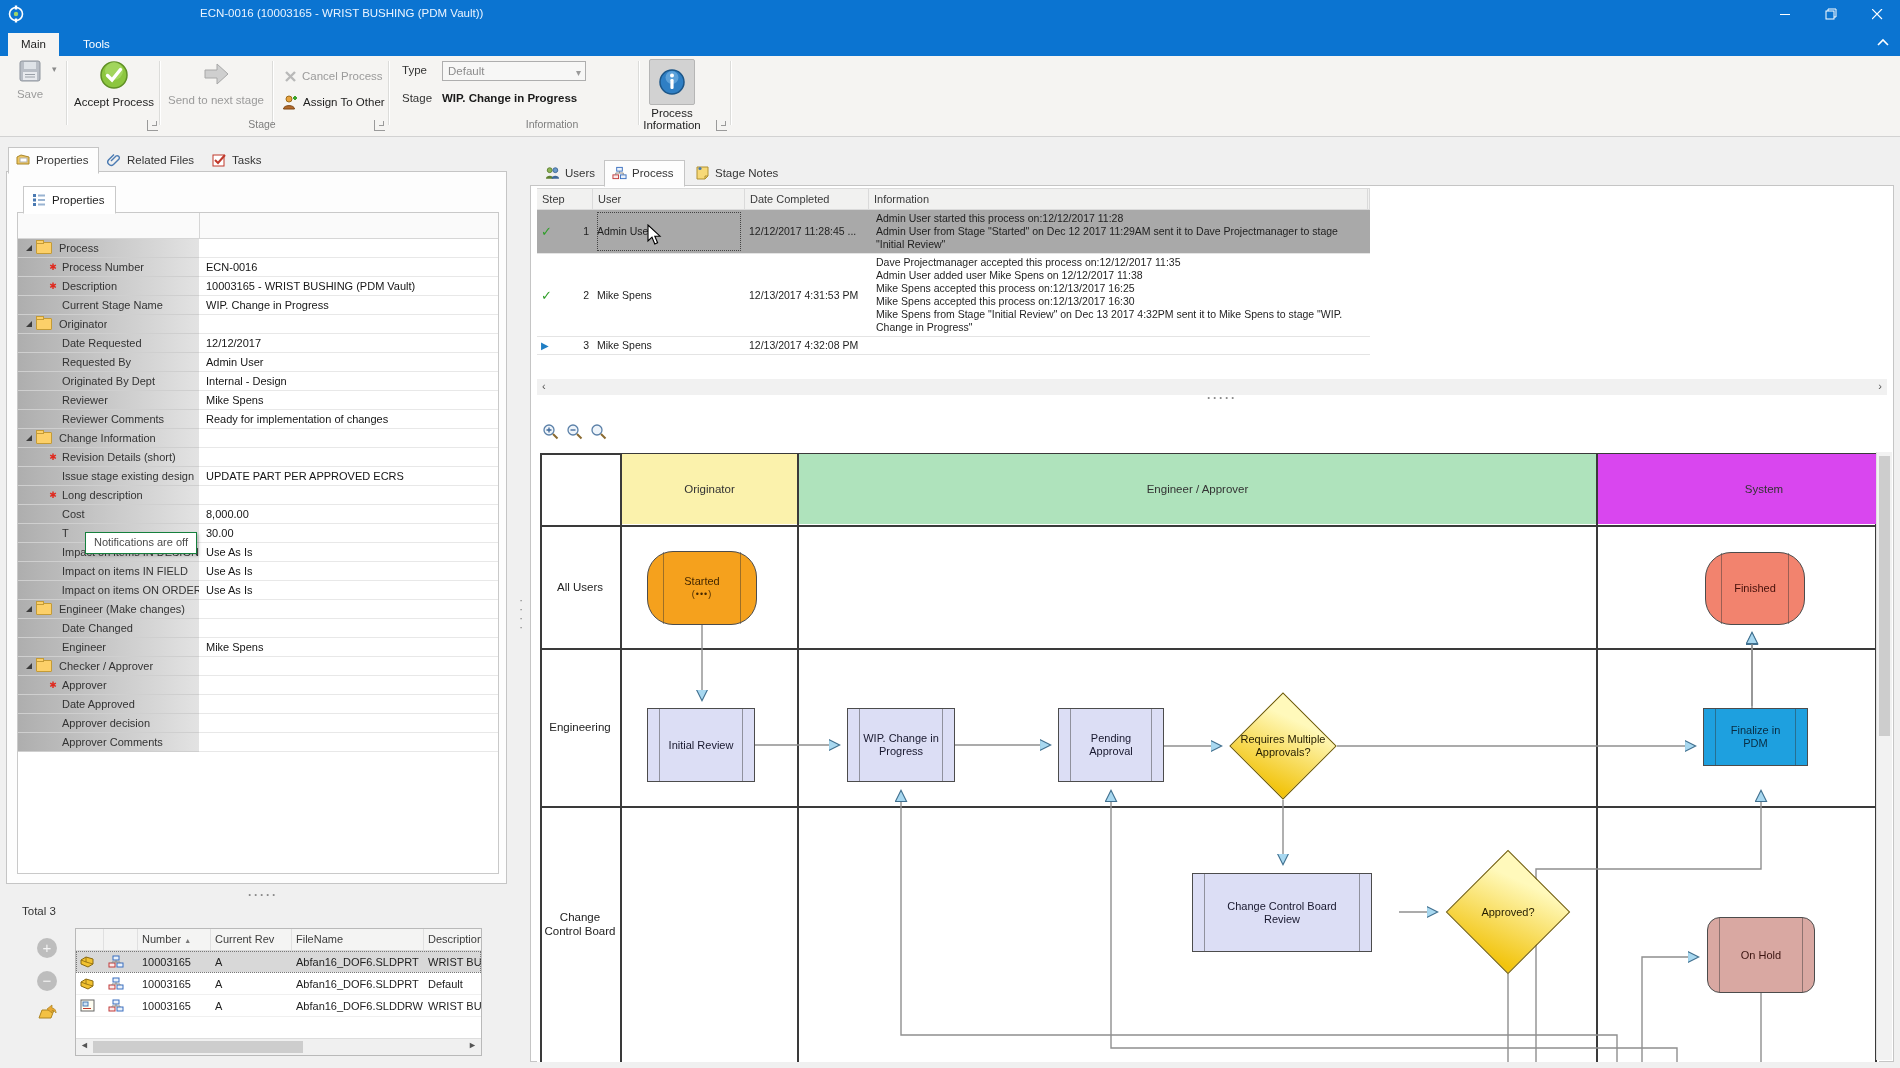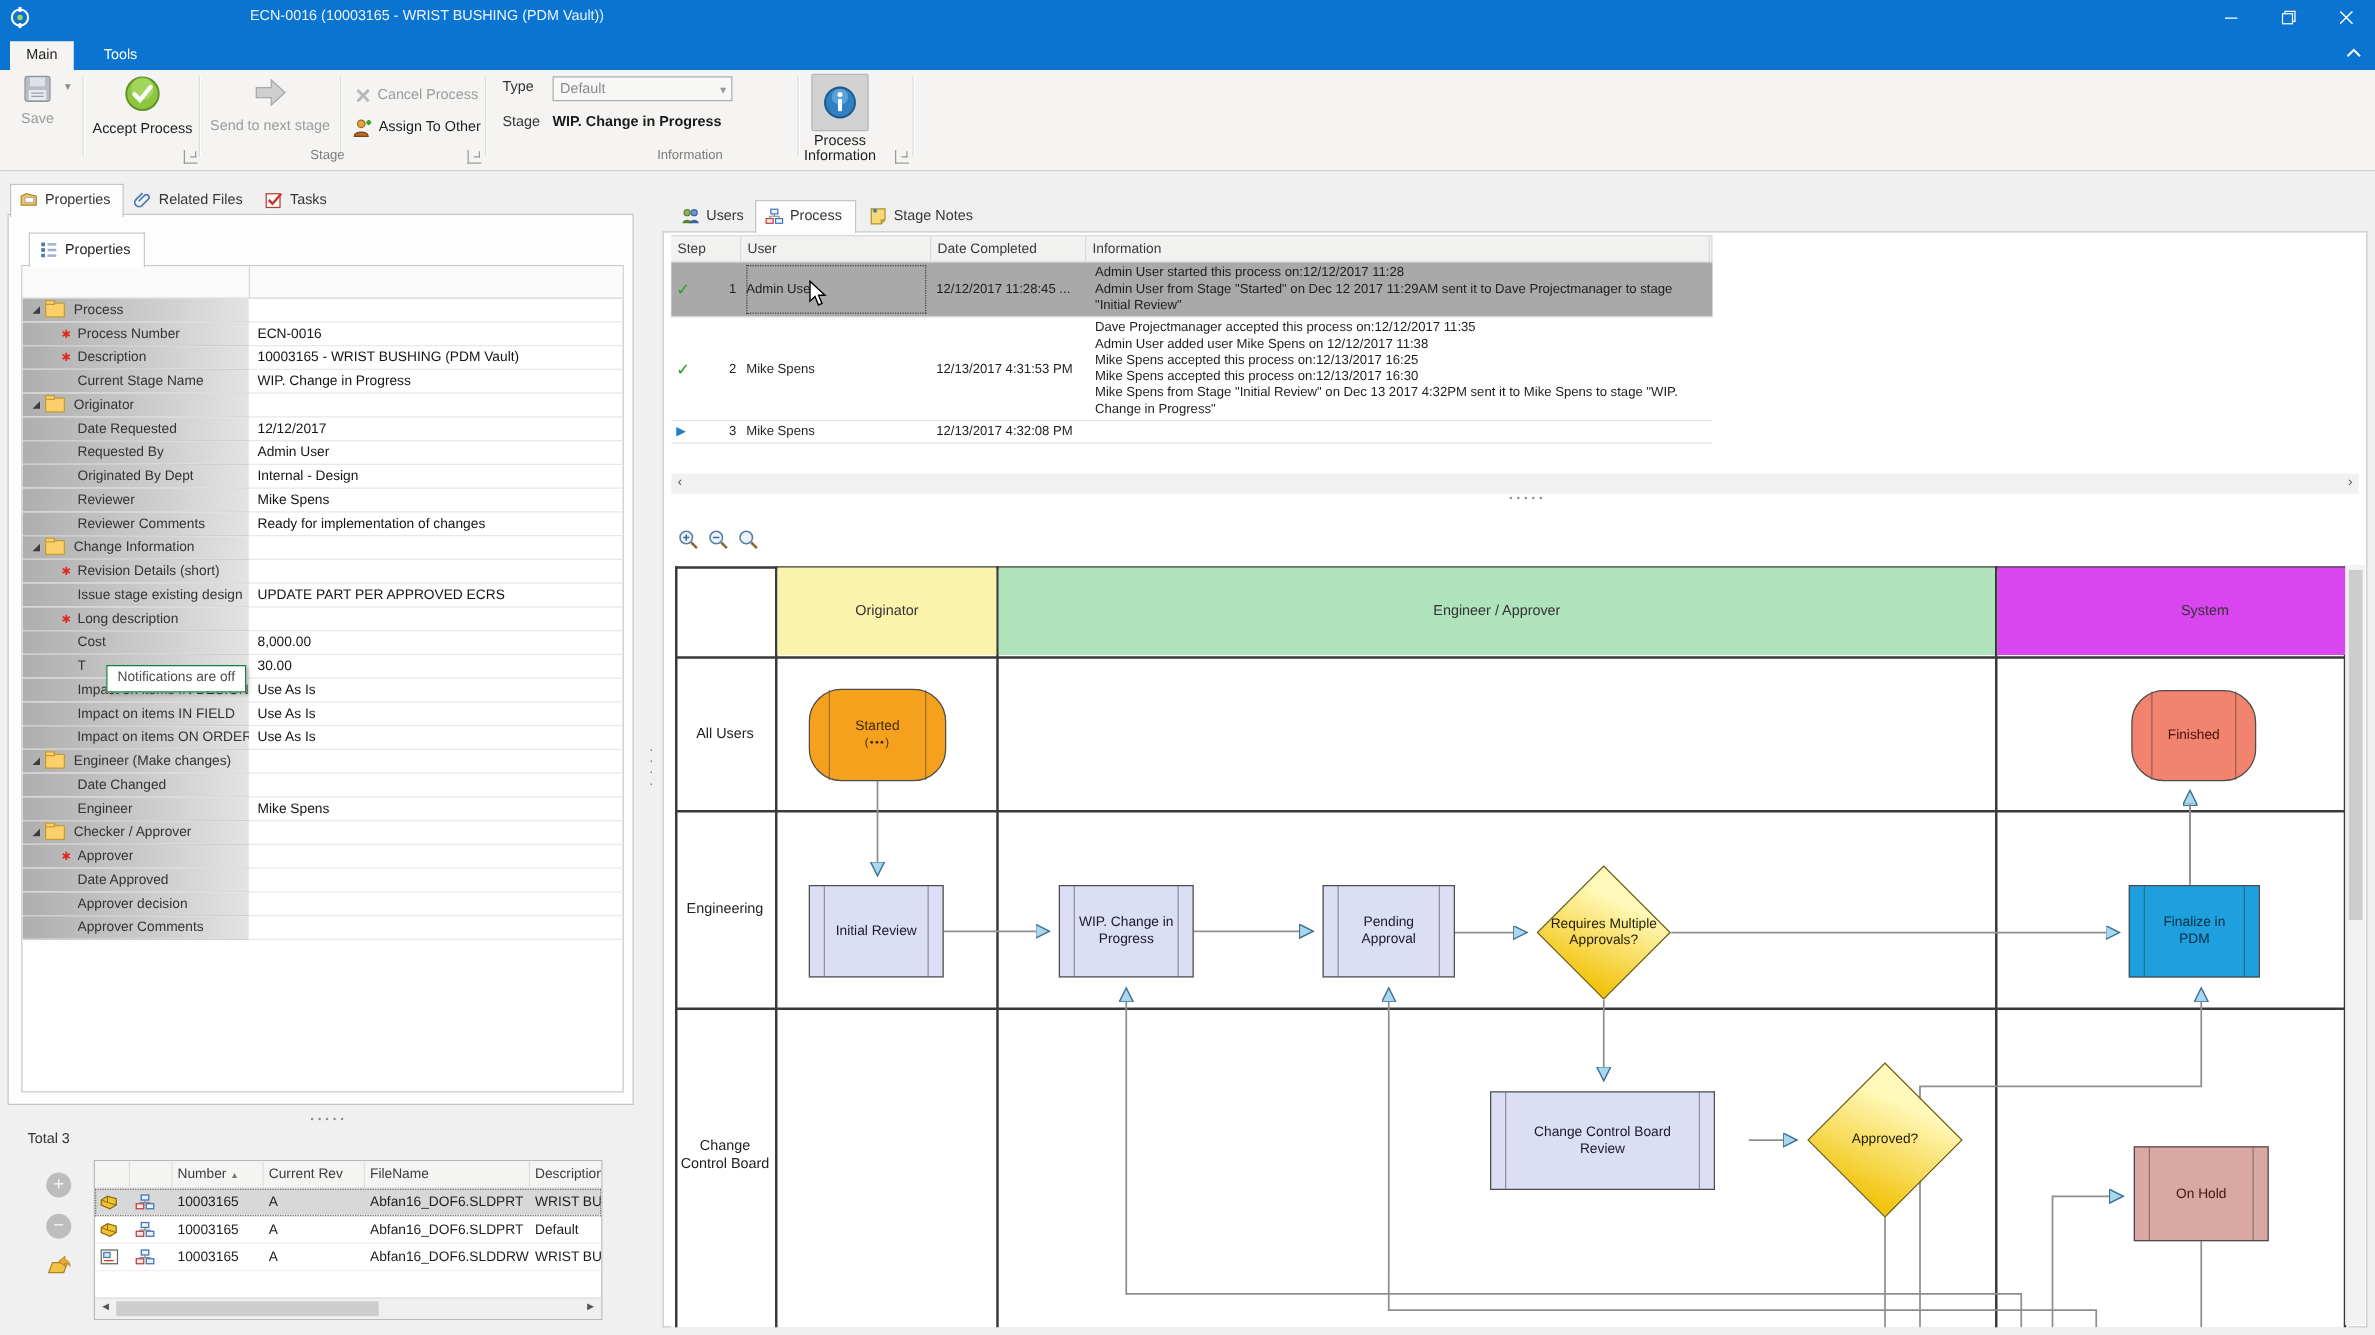--- a/index.html
+++ b/index.html
@@ -92,21 +92,21 @@
   .diagram{position:absolute;left:6px;top:266px;width:1342px;height:610px;background:#fff;overflow:hidden;}
   .laneline{position:absolute;background:#3a3a3a;}
   .lanehdr{position:absolute;top:2px;height:70px;display:flex;align-items:center;justify-content:center;font-size:11.5px;color:#333;}
   .lanelbl{position:absolute;width:78px;text-align:center;font-size:11.5px;color:#222;line-height:14px;}
   .node{position:absolute;border:1.5px solid #4c4c4c;display:flex;flex-direction:column;align-items:center;justify-content:center;
         text-align:center;font-size:11px;color:#18182e;line-height:13px;z-index:3;box-sizing:border-box;}
   .node::before,.node::after{content:"";position:absolute;top:0;bottom:0;width:1px;background:rgba(50,50,50,.45);}
   .node::before{left:11px;} .node::after{right:11px;}
   .lav{background:#dcdef5;}
   .blue{background:#1ea0df;color:#092c42;}
-  .pink{background:#d9a8a2;color:#3c1511;}
+  .pink{background:#d9a8a2;color:#3c1511;border-radius:13px;}
   .barrel{border-radius:26px;}
   .barrel::before{left:15px;} .barrel::after{right:15px;}
   .orange{background:#f5a11d;color:#452800;}
   .salmon{background:#f2836e;color:#46100a;}
   .dmd{position:absolute;z-index:3;}
   .dmd .dbg{position:absolute;inset:0;transform:rotate(45deg);background:linear-gradient(160deg,#fff9bb 20%,#f2c40e 95%);border:1.5px solid #6e5a00;}
   .dmd .dlbl{position:absolute;left:50%;top:50%;transform:translate(-50%,-50%);width:120px;text-align:center;font-size:11px;line-height:13px;color:#241d00;z-index:2;}
   .vscroll{position:absolute;right:1px;top:266px;bottom:1px;width:15px;background:#f2f2f2;border-left:1px solid #e0e0e0;}
   .vthumb{position:absolute;left:2px;top:4px;width:11px;height:280px;background:#cdcdcd;}
   .cursor{position:absolute;left:647px;top:224px;z-index:60;}
@@ -731,21 +731,21 @@
       <div class="node lav" style="left:310px;top:256px;width:108px;height:74px;padding:0 14px;">
         <span>WIP. Change in Progress</span>
       </div>
       <div class="node lav" style="left:521px;top:256px;width:106px;height:74px;padding:0 16px;">
         <span>Pending Approval</span>
       </div>
       <div class="dmd" style="left:708px;top:256px;width:76px;height:76px;">
         <div class="dbg"></div>
         <div class="dlbl">Requires Multiple Approvals?</div>
       </div>
-      <div class="node blue" style="left:1166px;top:256px;width:105px;height:74px;padding:0 16px;">
+      <div class="node blue" style="left:1166px;top:256px;width:105px;height:58px;padding:0 16px;">
         <span>Finalize in PDM</span>
       </div>
       <div class="node lav" style="left:655px;top:421px;width:180px;height:79px;padding:0 30px;">
         <span>Change Control Board Review</span>
       </div>
       <div class="dmd" style="left:927px;top:416px;width:88px;height:88px;">
         <div class="dbg"></div>
         <div class="dlbl" style="width:90px;">Approved?</div>
       </div>
       <div class="node pink" style="left:1170px;top:465px;width:108px;height:76px;">

